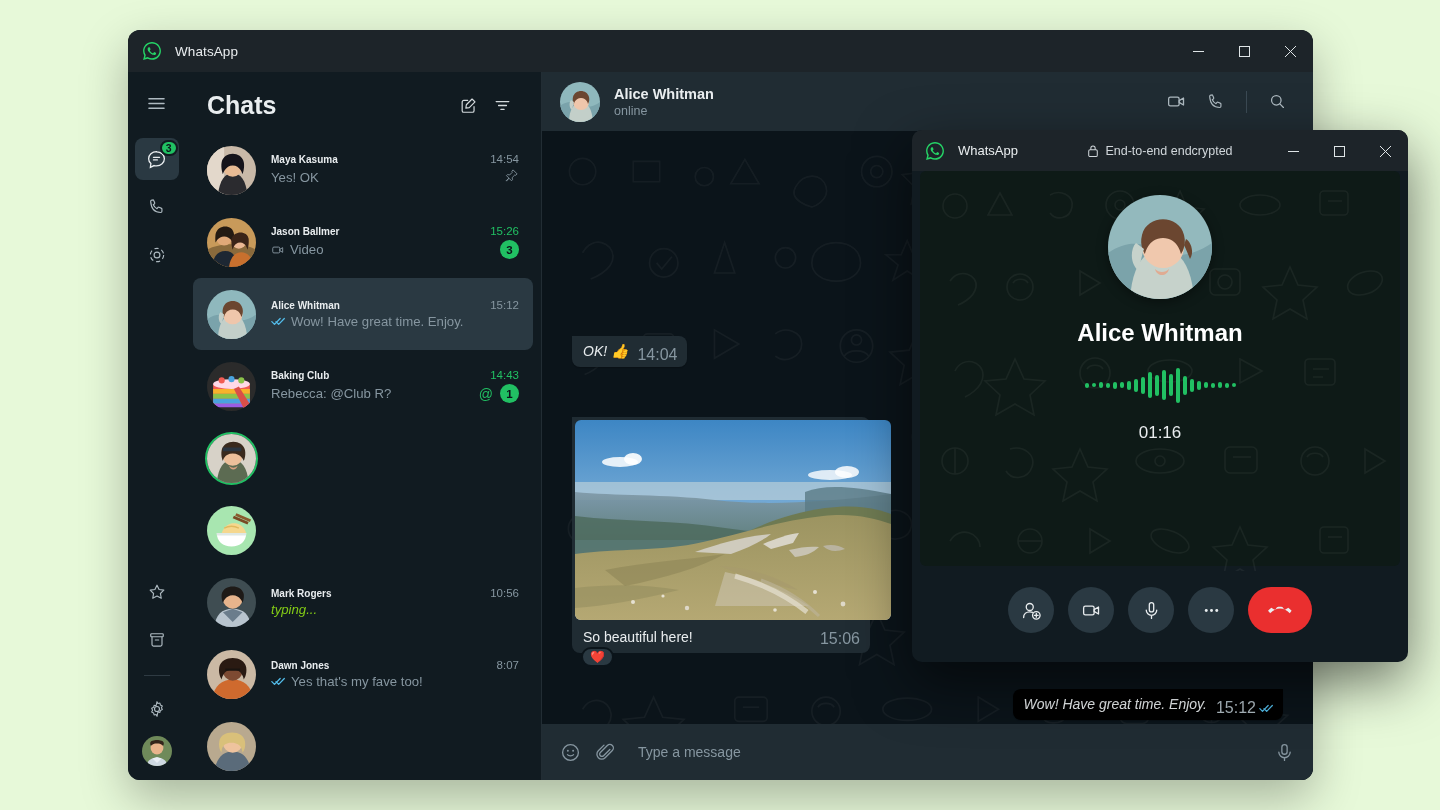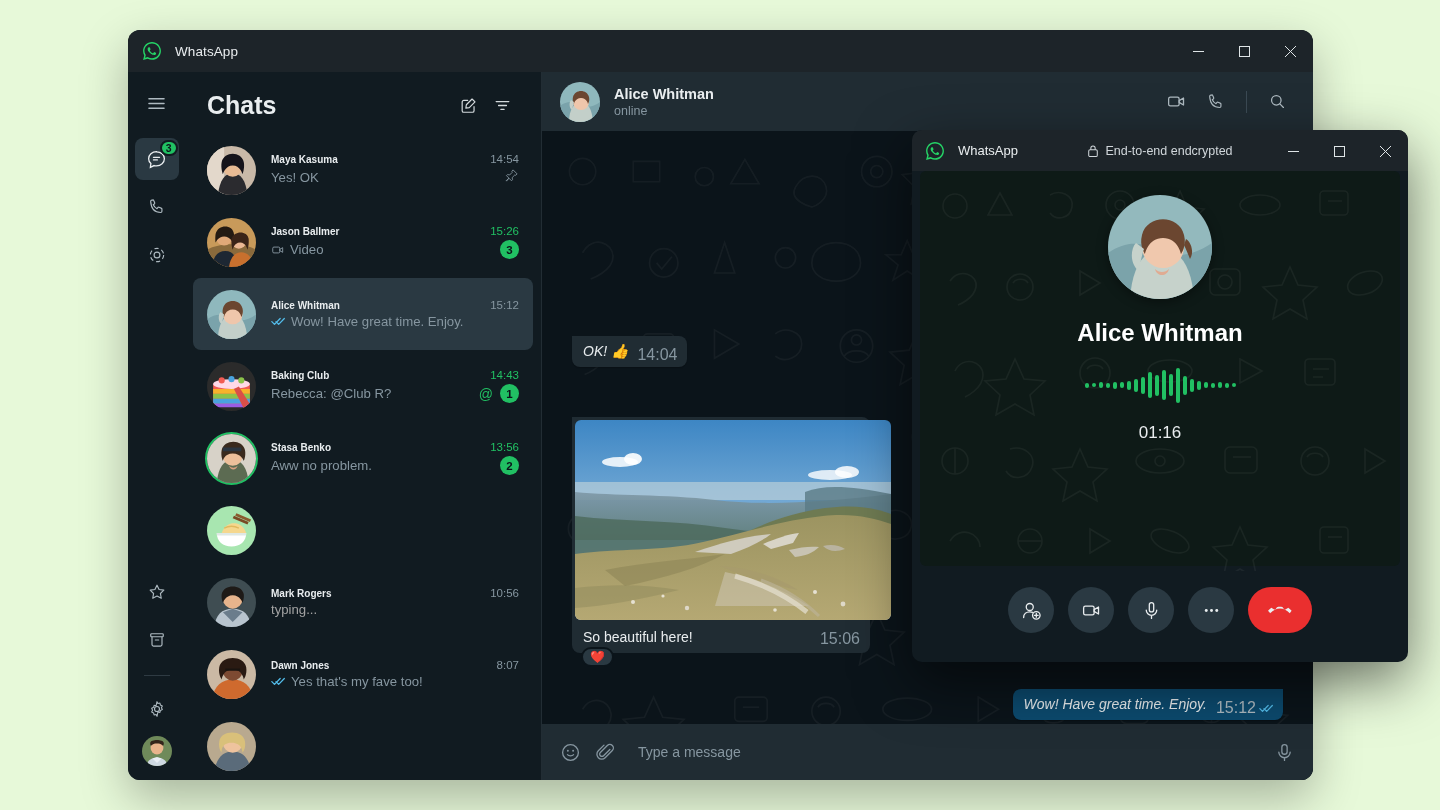--- a/index.html
+++ b/index.html
@@ -121,21 +121,21 @@
     white-space: nowrap; overflow: hidden; text-overflow: ellipsis; flex: 1;
   }
   .chat-time { font-size: 11.5px; color: #8696a0; margin-left: 8px; flex: none; }
   .chat-time.unread { color: #21c063; }
   .chat-bottom { display: flex; align-items: center; margin-top: 3px; }
   .chat-msg {
     font-size: 13.2px; color: #8696a0; flex: 1;
     white-space: nowrap; overflow: hidden; text-overflow: ellipsis;
     display: flex; align-items: center; gap: 5px;
   }
-  .chat-msg.typing { color: #a3a3a3; }
+  .chat-msg.typing { color: #84cc16; font-style: italic; }
   .chat-meta { display: flex; align-items: center; gap: 7px; margin-left: 8px; flex: none; }
   .unread-badge {
     min-width: 19px; height: 19px; padding: 0 5px;
     background: #21c063; color: #0b141a; border-radius: 10px;
     font-size: 11.5px; font-weight: bold;
     display: flex; align-items: center; justify-content: center;
   }
   .at-icon { color: #21c063; font-size: 14px; }
   .pin-icon { color: #8696a0; }
   .ticks { color: #53bdeb; flex: none; display: inline-flex; }
@@ -170,21 +170,21 @@
     position: absolute; inset: 0; opacity: .05; pointer-events: none;
   }
   .msg-row { display: flex; position: relative; z-index: 1; }
   .msg-row.out { justify-content: flex-end; }
   .bubble {
     max-width: 66%; border-radius: 8px; padding: 6px 9px 6px 11px;
     font-size: 14px; color: #e9edef; position: relative;
     box-shadow: 0 1px 1px rgba(0,0,0,.2);
   }
   .bubble.in { background: #202c33; border-top-left-radius: 0; }
-  .bubble.out { background: #0c4a6e; border-top-right-radius: 0; }
+  .bubble.out { background: #000000; border-top-right-radius: 0; }
   .bubble-text { display: inline; line-height: 19px; font-style: italic; }
   .bubble-meta {
     display: inline-flex; align-items: center; gap: 3px;
     font-size: 16px; color: #8696a0; margin-left: 9px;
     vertical-align: bottom; position: relative; top: 3px;
   }
   .bubble.out .bubble-meta { color: #aebac1; }
 
   .img-bubble {
     background: #202c33; border-radius: 8px; border-top-left-radius: 0;
@@ -497,34 +497,20 @@
           </div>
           <div class="chat-item">
     <div class="chat-avatar ring"><svg viewBox="0 0 40 40" width="49" height="49">
                 <rect width="40" height="40" fill="#d7d2c8"></rect>
            <path d="M8 40c1-13 6-19 13-19s12 6 13 19z" fill="#5c6b52"></path>
            <circle cx="21" cy="18" r="8" fill="#ecbf9a"></circle>
            <path d="M12 13c2-9 17-9 19 0 1 5-1 9-1 9s-2-6-9-6-8 6-8 6-2-4-1-9z" fill="#3a2a1d"></path>
            <path d="M13 11h15v3H13z" fill="#2a3540"></path>
            <path d="M18 26c2 2 5 2 7 0-1 4-6 4-7 0z" fill="#d9a07f"></path>
               </svg></div>
-    <div class="chat-main">
-      <div class="chat-top">
-        <span class="chat-name">Stasa Benko</span>
-        <span class="chat-time unread">13:56</span>
-      </div>
-      <div class="chat-bottom">
-        <span class="chat-msg">
-                  <span>Aww no problem.</span>
-                </span>
-        <span class="chat-meta">
-                  <span class="unread-badge">2</span>
-                </span>
-      </div>
-    </div>
           </div>
           <div class="chat-item">
     <div class="chat-avatar"><svg viewBox="0 0 40 40" width="49" height="49">
                 <rect width="40" height="40" fill="#a8e6b0"></rect>
            <path d="M8 22h24c0 7-5 11-12 11S8 29 8 22z" fill="#ffffff"></path>
            <path d="M8 22h24v2H8z" fill="#dfe8e4"></path>
            <path d="M12 22c2-6 6-8 10-8s8 2 10 8z" fill="#f5d78e"></path>
            <path d="M14 18c4-2 8-2 12 0" stroke="#e0b95f" stroke-width="1.2" fill="none"></path>
            <path d="M22 8l12 5-1 2-12-5z" fill="#7a4a24"></path>
            <path d="M24 6l12 5-1 2-12-5z" fill="#8a5a2e"></path>

